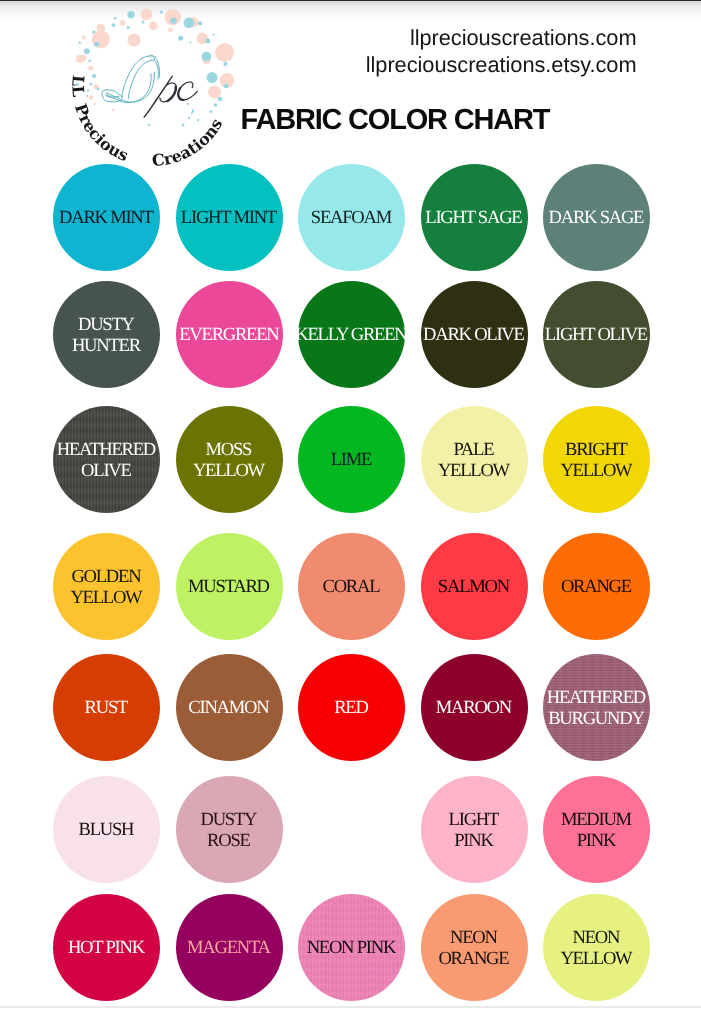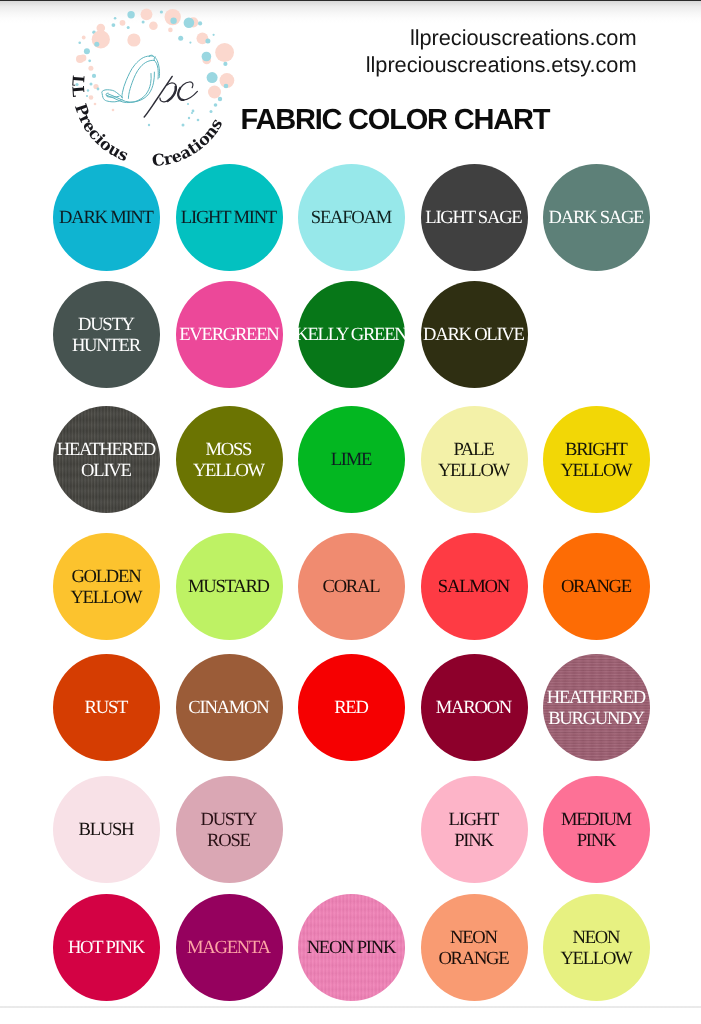--- a/index.html
+++ b/index.html
@@ -182,21 +182,21 @@
       <div class="sw" style="left: 175.5px; top: 164px; background: rgb(3, 193, 192);">
         <span style="color: rgb(13, 28, 34);">
           <i>LIGHT MINT</i>
         </span>
       </div>
       <div class="sw" style="left: 298px; top: 164px; background: rgb(151, 232, 234);">
         <span style="color: rgb(16, 33, 31);">
           <i>SEAFOAM</i>
         </span>
       </div>
-      <div class="sw" style="left: 420.5px; top: 164px; background: #404040;">
+      <div class="sw" style="left: 420.5px; top: 164px; background: #15803d;">
         <span style="color: rgb(255, 255, 255);">
           <i>LIGHT SAGE</i>
         </span>
       </div>
       <div class="sw" style="left: 543px; top: 164px; background: rgb(93, 128, 120);">
         <span style="color: rgb(255, 255, 255);">
           <i>DARK SAGE</i>
         </span>
       </div>
       <div class="sw" style="left: 53px; top: 281px; background: rgb(70, 83, 80);">
@@ -211,20 +211,25 @@
         </span>
       </div>
       <div class="sw" style="left: 298px; top: 281px; background: rgb(7, 119, 24);">
         <span style="color: #ffffff;">
           <i>KELLY GREEN</i>
         </span>
       </div>
       <div class="sw" style="left: 420.5px; top: 281px; background: rgb(47, 47, 18);">
         <span style="color: rgb(255, 255, 255);">
           <i>DARK OLIVE</i>
+        </span>
+      </div>
+      <div class="sw" style="left: 543px; top: 281px; background: rgb(67, 77, 47);">
+        <span style="color: rgb(255, 255, 255);">
+          <i>LIGHT OLIVE</i>
         </span>
       </div>
       <div class="sw tex-vertical" style="left: 53px; top: 406px; background: rgb(69, 68, 63);">
         <span style="color: rgb(255, 255, 255);">
           <i>HEATHERED</i>
           <i>OLIVE</i>
         </span>
       </div>
       <div class="sw" style="left: 175.5px; top: 406px; background: rgb(107, 116, 2);">
         <span style="color: rgb(255, 255, 255);">

